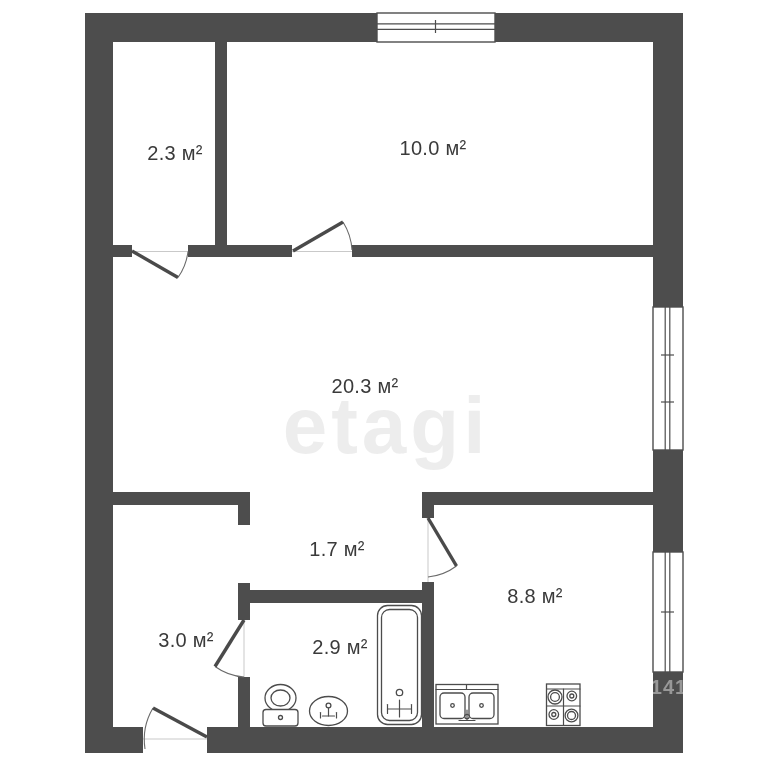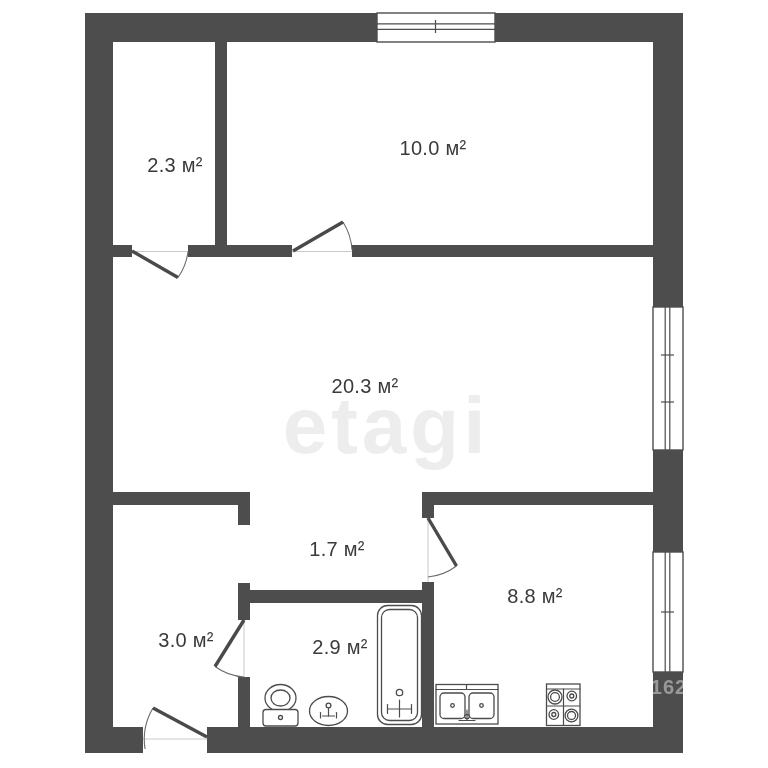--- a/index.html
+++ b/index.html
@@ -164,22 +164,22 @@
       <circle class="fix" cx="555" cy="697" r="4.4"></circle>
       <circle class="fix" cx="571.8" cy="696" r="4.8"></circle>
       <circle class="fix" cx="571.8" cy="696" r="2"></circle>
       <circle class="fix" cx="553.8" cy="714.5" r="4.8"></circle>
       <circle class="fix" cx="553.8" cy="714.5" r="2"></circle>
       <circle class="fix" cx="571.5" cy="715.5" r="6.4"></circle>
       <circle class="fix" cx="571.5" cy="715.5" r="4"></circle>
     </g>
   </svg>
 
-  <div class="area-label" style="left:175px;top:153px;margin-top:12px;">2.3 м²</div>
+  <div class="area-label" style="left:175px;top:153px;">2.3 м²</div>
   <div class="area-label" style="left:433px;top:148px;">10.0 м²</div>
   <div class="area-label" style="left:365px;top:386px;">20.3 м²</div>
   <div class="area-label" style="left:337px;top:549px;">1.7 м²</div>
   <div class="area-label" style="left:186px;top:640px;">3.0 м²</div>
   <div class="area-label" style="left:340px;top:647px;text-align:center;">2.9 м²</div>
   <div class="area-label" style="left:535px;top:596px;">8.8 м²</div>
 
-  <div class="corner-watermark">162</div>
+  <div class="corner-watermark">141</div>
 </div>
 
 </body></html>

